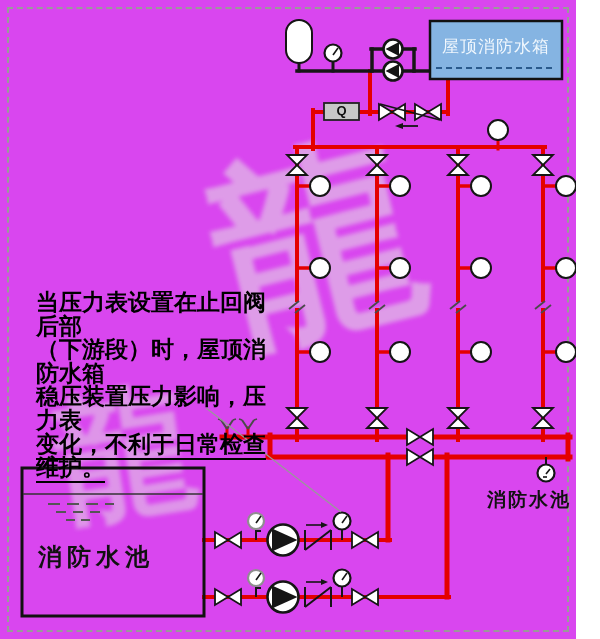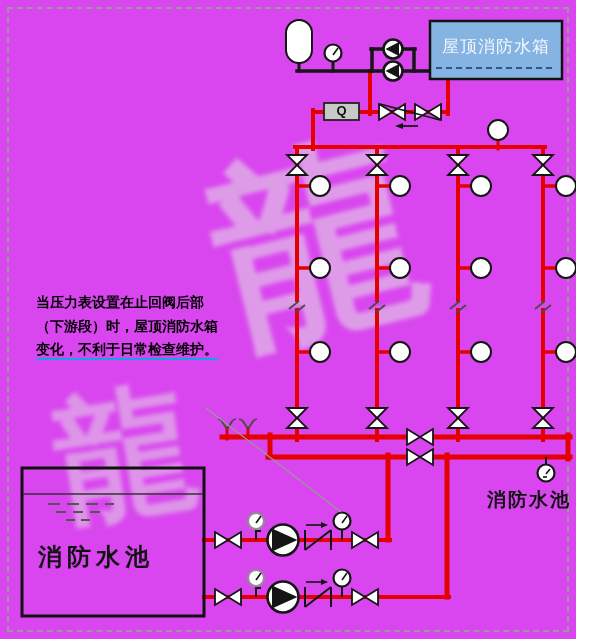--- a/index.html
+++ b/index.html
@@ -31,22 +31,22 @@
   .vsym{fill:#fff;stroke:#151515;stroke-width:1.8;}
   .gray{stroke:#4a4a4a;fill:none;}
   
   .lbl{position:absolute;color:#111;}
   .lbl-rooftank{
     left:430px;top:21px;width:132px;height:50px;display:flex;align-items:center;justify-content:center;
     font-size:17px;letter-spacing:1px;color:var(--tank-text,#f0f7fd);font-weight:500;
   }
   .lbl-q{left:324px;top:102px;width:35px;height:17px;display:flex;align-items:center;justify-content:center;
     font-size:13px;font-weight:bold;}
-  .annotation{left:36px;top:291px;width:248px;font-size:14px;line-height:23.6px;font-weight:600;color:#000;}
-  .annotation .u{border-bottom:2px solid #0ea5e9;padding-bottom:1px;}
+  .annotation{left:36px;top:291px;width:248px;font-size:23px;line-height:23.6px;font-weight:600;color:#000;}
+  .annotation .u{border-bottom:2px solid #000000;padding-bottom:1px;}
   .lbl-pool{left:38px;top:541px;width:152px;text-align:left;font-size:24px;font-weight:bold;letter-spacing:5px;}
   .lbl-pswitch{left:487px;top:487px;font-size:19px;font-weight:bold;letter-spacing:2px;}
 </style>
 </head>
 <body>
 
 <div class="stage">
   <div class="frame"></div>
   <div class="wm wm1">龍</div>
   <div class="wm wm2">龍</div>
@@ -256,18 +256,19 @@
 
     <line x1="206" y1="408" x2="341" y2="512" stroke="#999" stroke-width="1.3"></line>
   </svg>
 
   <div class="lbl lbl-rooftank">屋顶消防水箱</div>
   <div class="lbl lbl-q">Q</div>
 
   <div class="lbl annotation">
     <div>当压力表设置在止回阀后部</div>
     <div>（下游段）时，屋顶消防水箱</div>
+    <div>稳压装置压力影响，压力表</div>
     <div><span class="u">变化，不利于日常检查维护。</span></div>
   </div>
 
   <div class="lbl lbl-pool">消防水池</div>
   <div class="lbl lbl-pswitch">消防水池</div>
 </div>
 
 </body></html>

